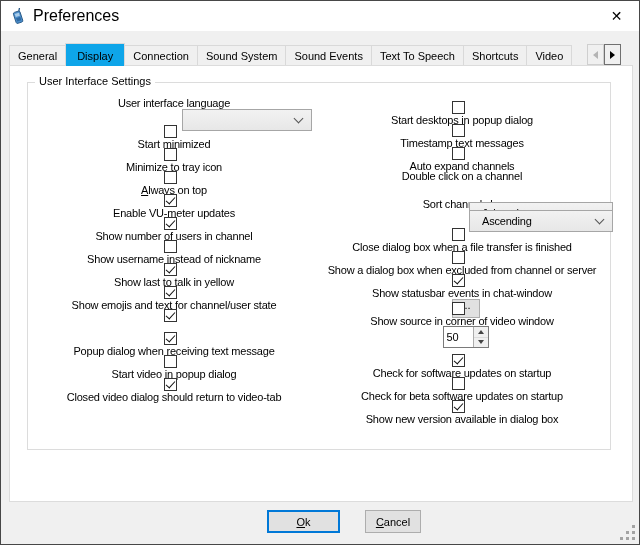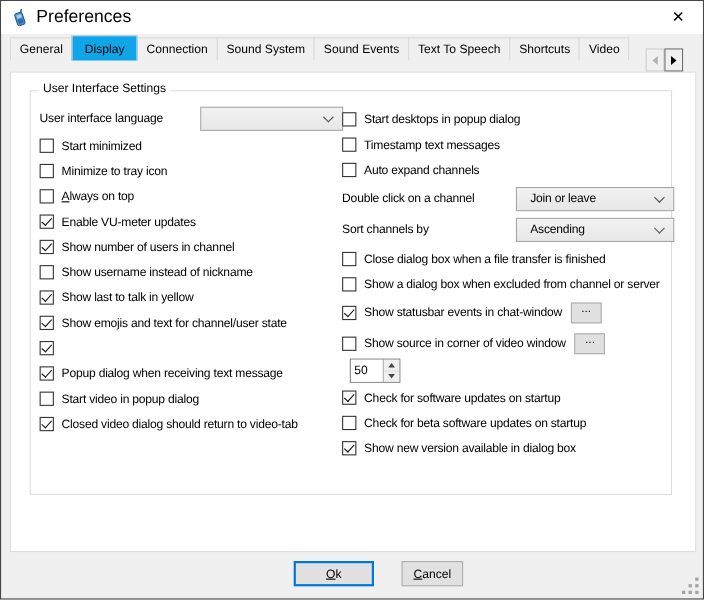--- a/index.html
+++ b/index.html
@@ -20,21 +20,21 @@
   .title-text { margin-left:7px; font-size:16px; }
   .close-btn {
     position:absolute; right:0; top:0; width:45px; height:29px;
     display:flex; align-items:center; justify-content:center;
     font-size:14px; color:#000; background:transparent; border:none; cursor:default;
     font-family:"DejaVu Sans",sans-serif;
   }
 
   
   .tabbar {
-    position:absolute; left:8px; top:30px; width:614px; height:24px;
+    position:absolute; left:8px; top:41px; width:614px; height:24px;
     display:flex; align-items:flex-end; overflow:hidden;
   }
   .tab {
     height:21px; line-height:20px; padding:0 8px; background:#f0f0f0;
     border:1px solid #d9d9d9; border-bottom:none; margin-right:-1px;
     white-space:nowrap; flex:none;
   }
   .tab.active {
     height:24px; line-height:24px; background:#0ea5e9; z-index:3;
     position:relative; margin-bottom:-1px; padding:0 11px;
@@ -60,21 +60,21 @@
     border:1px solid #dcdcdc;
   }
   .groupbox-legend {
     position:absolute; top:-8px; left:7px; background:#ffffff; padding:0 4px;
     white-space:nowrap;
   }
 
   .col-left  { position:absolute; left:8px;   top:14px; width:276px; }
   .col-right { position:absolute; left:283px; top:18px; width:302px; }
 
-  .row { display:flex; align-items:center; white-space:nowrap; letter-spacing:-0.2px; }
+  .row { display:flex; align-items:center; white-space:nowrap; letter-spacing:-0.2px;flex-direction:column; }
   .cb-row { height:15px; margin-bottom:8px; cursor:default; }
   .combo-row { height:22px; }
 
   .checkbox {
     position:relative; width:13px; height:13px; flex:none;
     background:#fff; border:1px solid #333; margin-right:7px;
   }
   .checkbox.checked::after {
     content:""; position:absolute; left:3px; top:0px; width:4px; height:8px;
     border-right:1.6px solid #111; border-bottom:1.6px solid #111;

